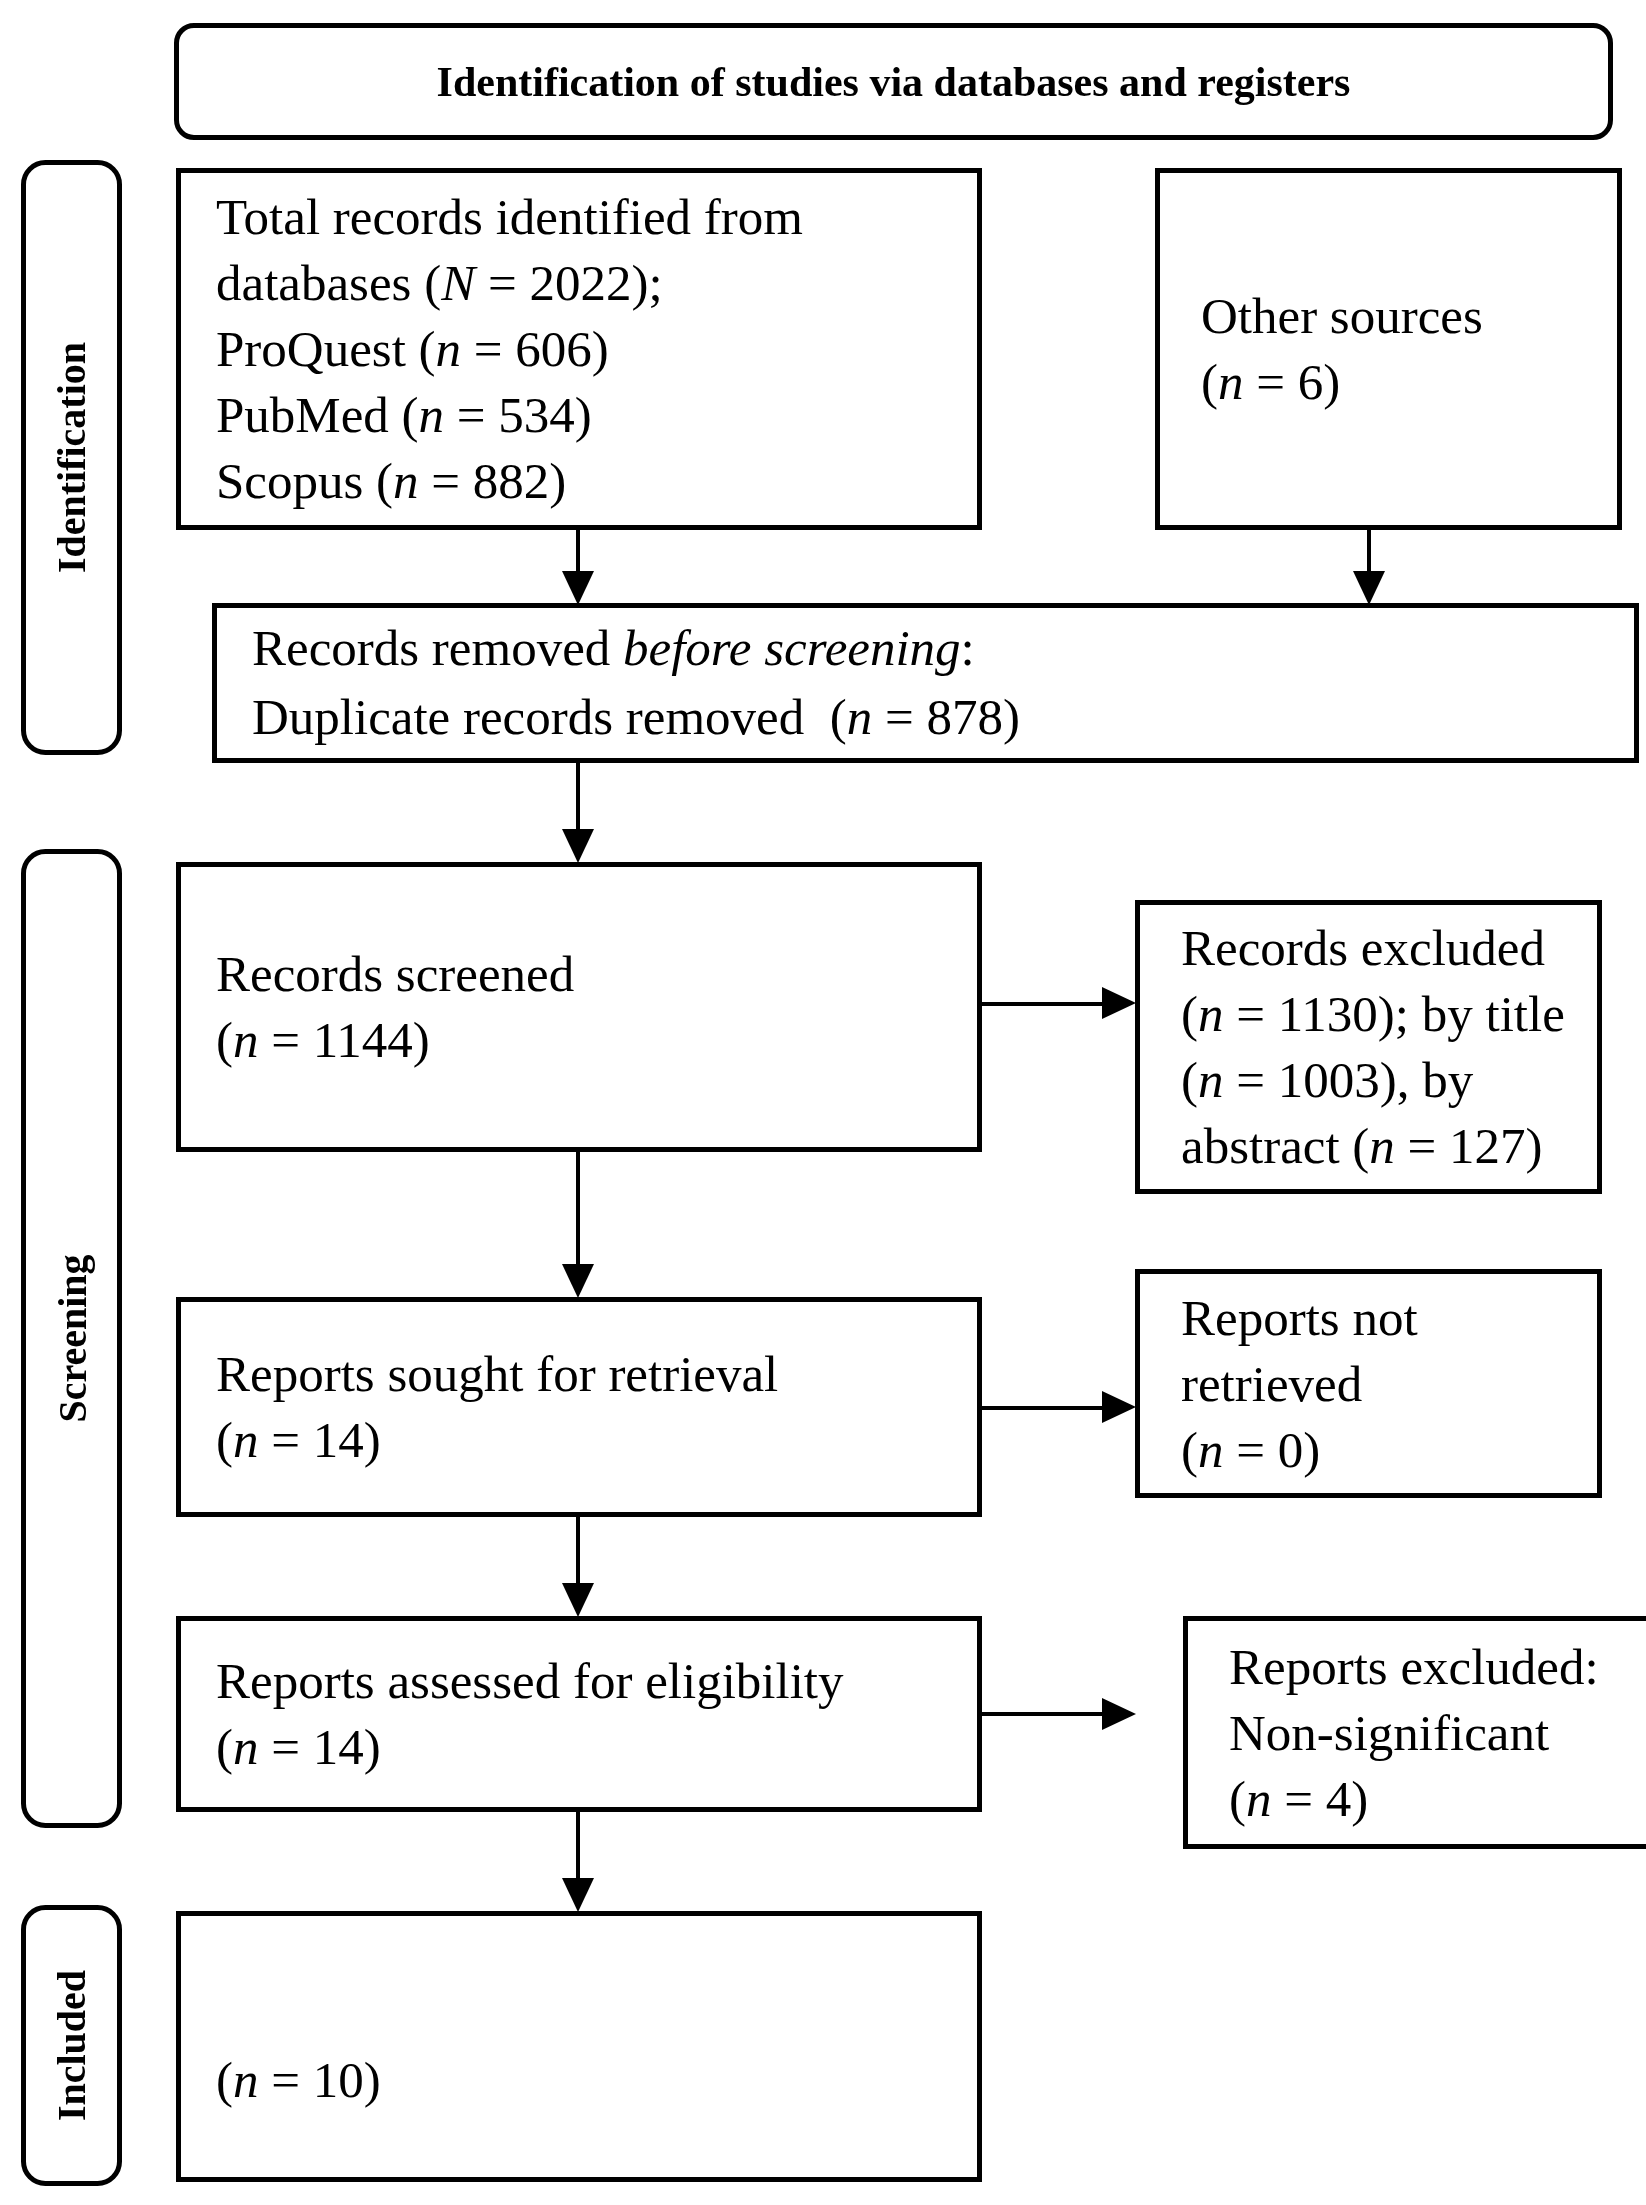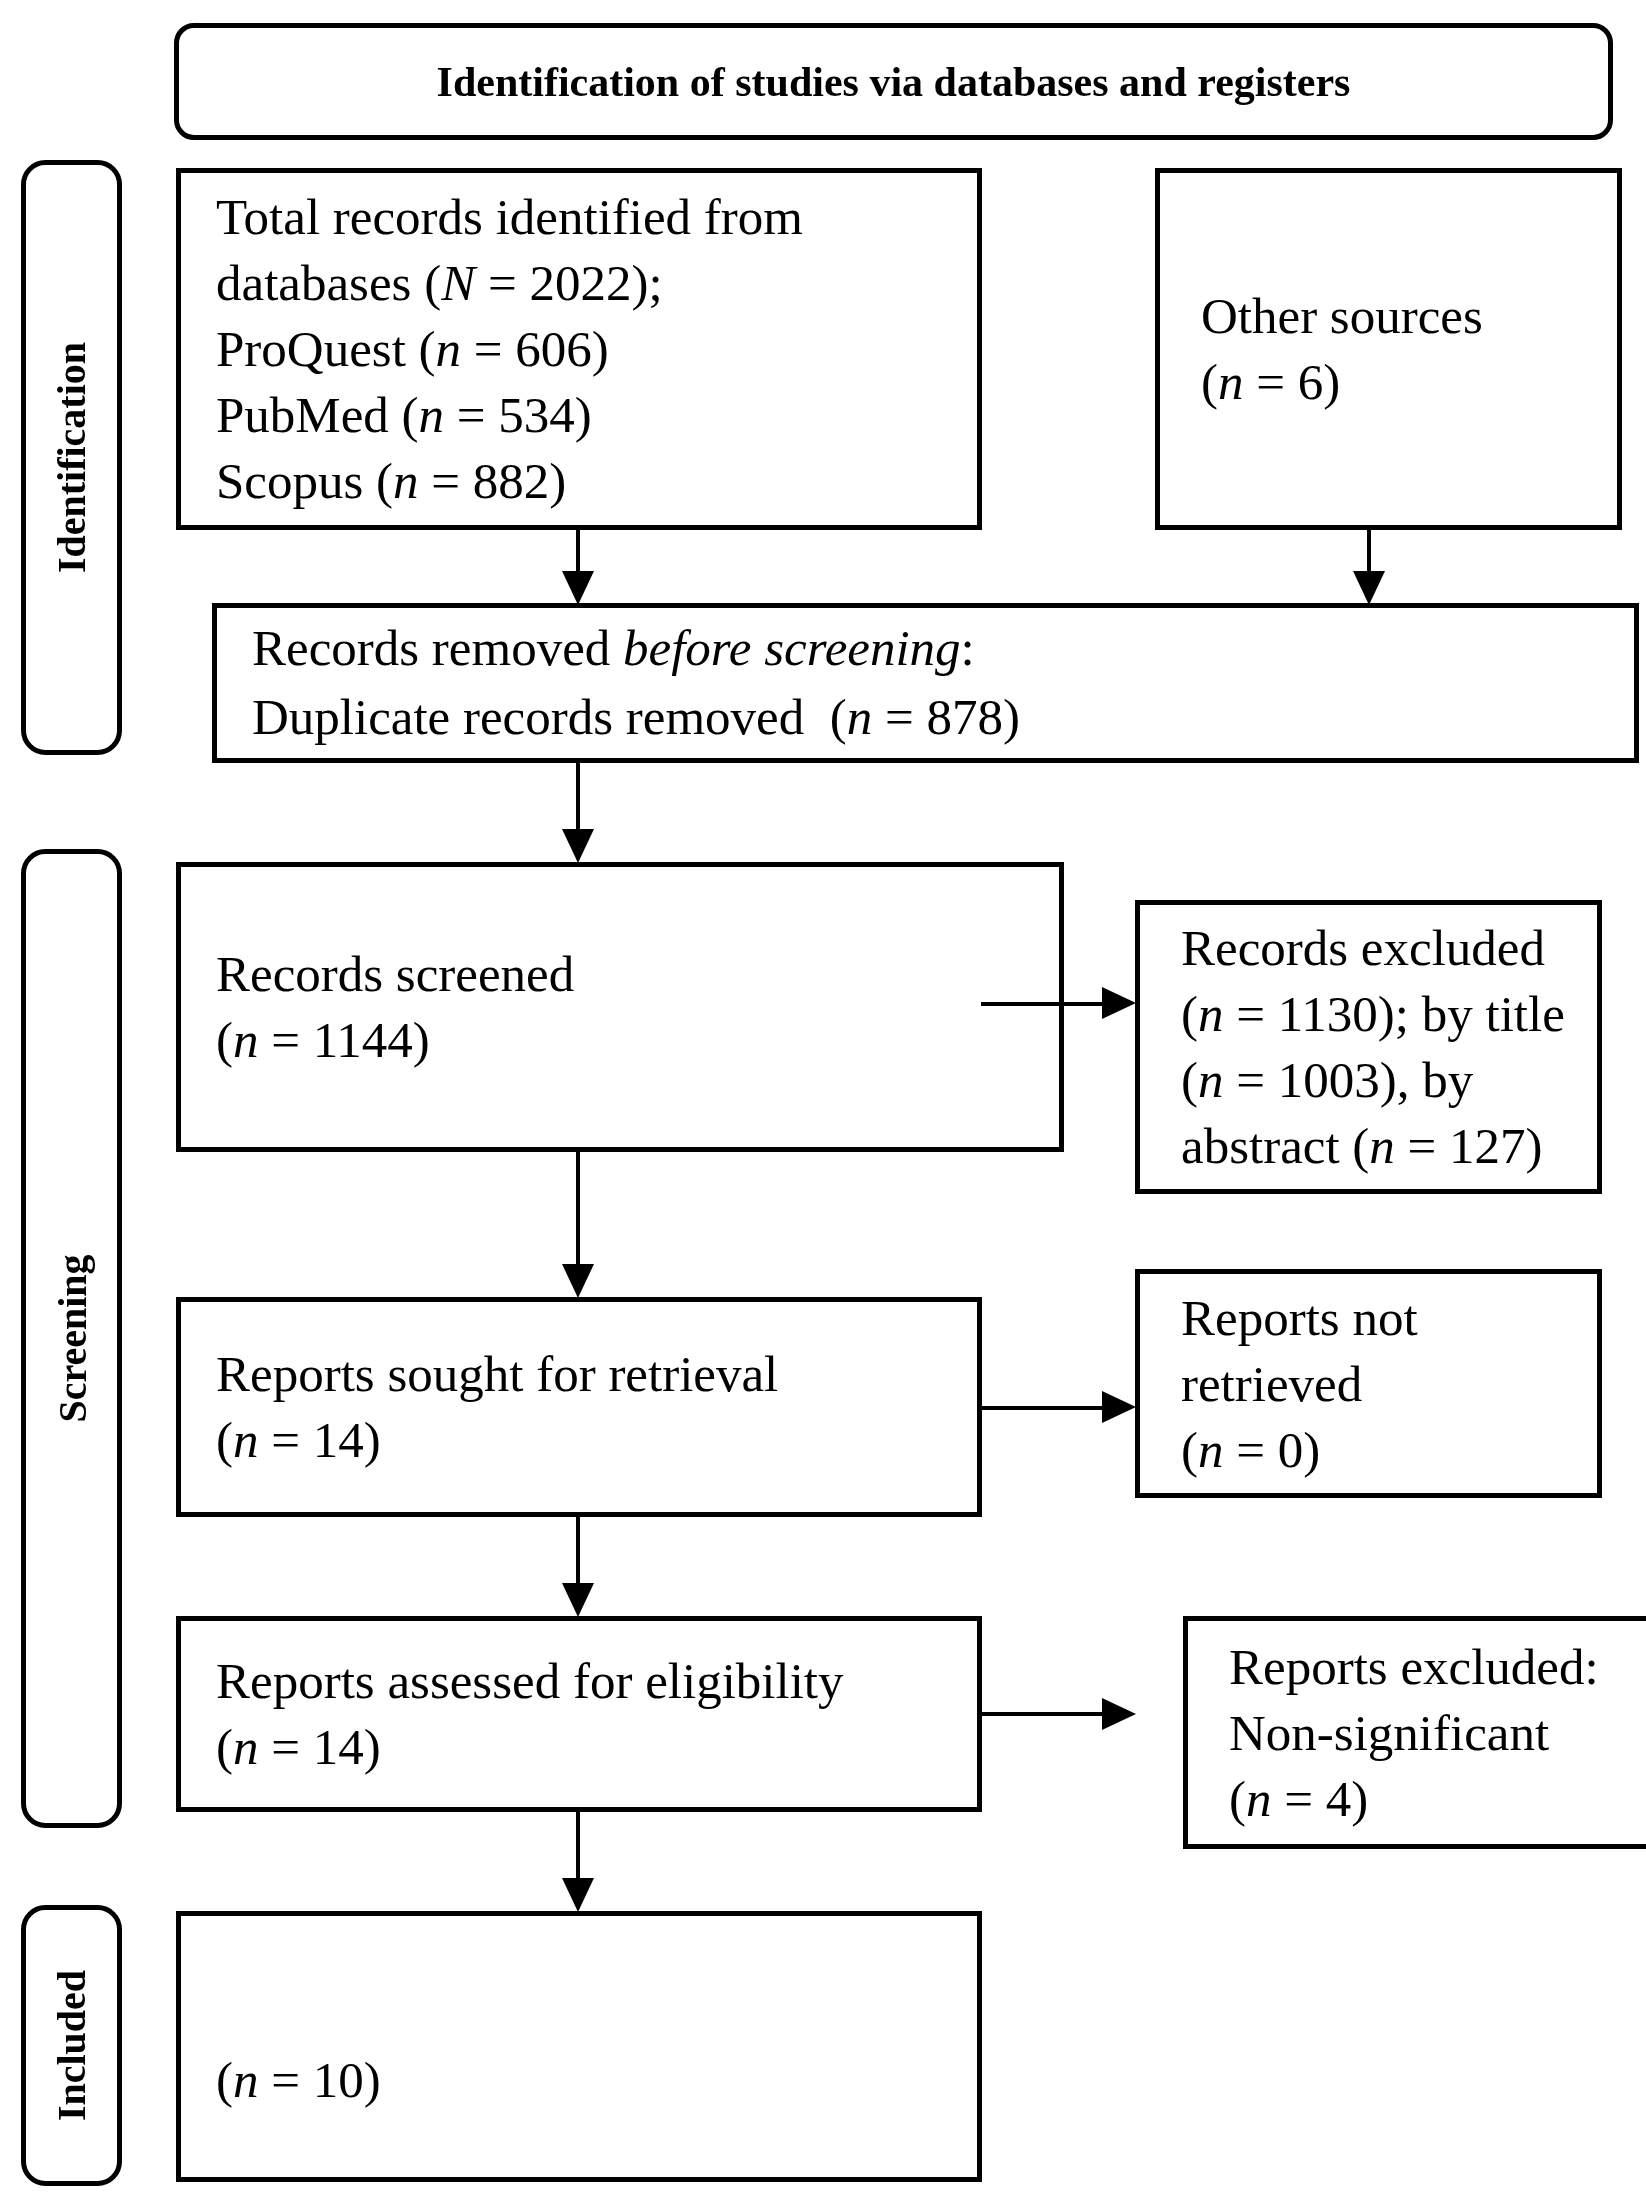--- a/index.html
+++ b/index.html
@@ -94,21 +94,21 @@
     <div class="box-text"><span>Total records identified from</span><br><span>databases (</span><span class="ital">N</span><span> = 2022);</span><br><span>ProQuest (</span><span class="ital">n</span><span> = 606)</span><br><span>PubMed (</span><span class="ital">n</span><span> = 534)</span><br><span>Scopus (</span><span class="ital">n</span><span> = 882)</span></div>
   </div>
   <div class="box rightcol" style="left:1135px;top:168px;width:467px;height:362px;margin-left:20px;">
     <div class="box-text"><span>Other sources</span><br><span>(</span><span class="ital">n</span><span> = 6)</span></div>
   </div>
 
   <div class="box removed" style="left:176px;top:603px;width:1427px;height:160px;margin-left:36px;">
     <div class="box-text"><span>Records removed </span><span class="ital">before screening</span><span>:</span><br><span>Duplicate records removed  (</span><span class="ital">n</span><span> = 878)</span></div>
   </div>
 
-  <div class="box" style="left:176px;top:862px;width:888px;height:290px;">
+  <div class="box" style="left:176px;top:862px;width:806px;height:290px;">
     <div class="box-text"><span>Records screened</span><br><span>(</span><span class="ital">n</span><span> = 1144)</span></div>
   </div>
   <div class="box rightcol" style="left:1135px;top:858px;width:467px;height:294px;margin-top:42px;">
     <div class="box-text"><span>Records excluded</span><br><span>(</span><span class="ital">n</span><span> = 1130); by title</span><br><span>(</span><span class="ital">n</span><span> = 1003), by</span><br><span>abstract (</span><span class="ital">n</span><span> = 127)</span></div>
   </div>
 
   <div class="box" style="left:176px;top:1297px;width:806px;height:220px;">
     <div class="box-text"><span>Reports sought for retrieval</span><br><span>(</span><span class="ital">n</span><span> = 14)</span></div>
   </div>
   <div class="box rightcol" style="left:1135px;top:1269px;width:467px;height:229px;">

